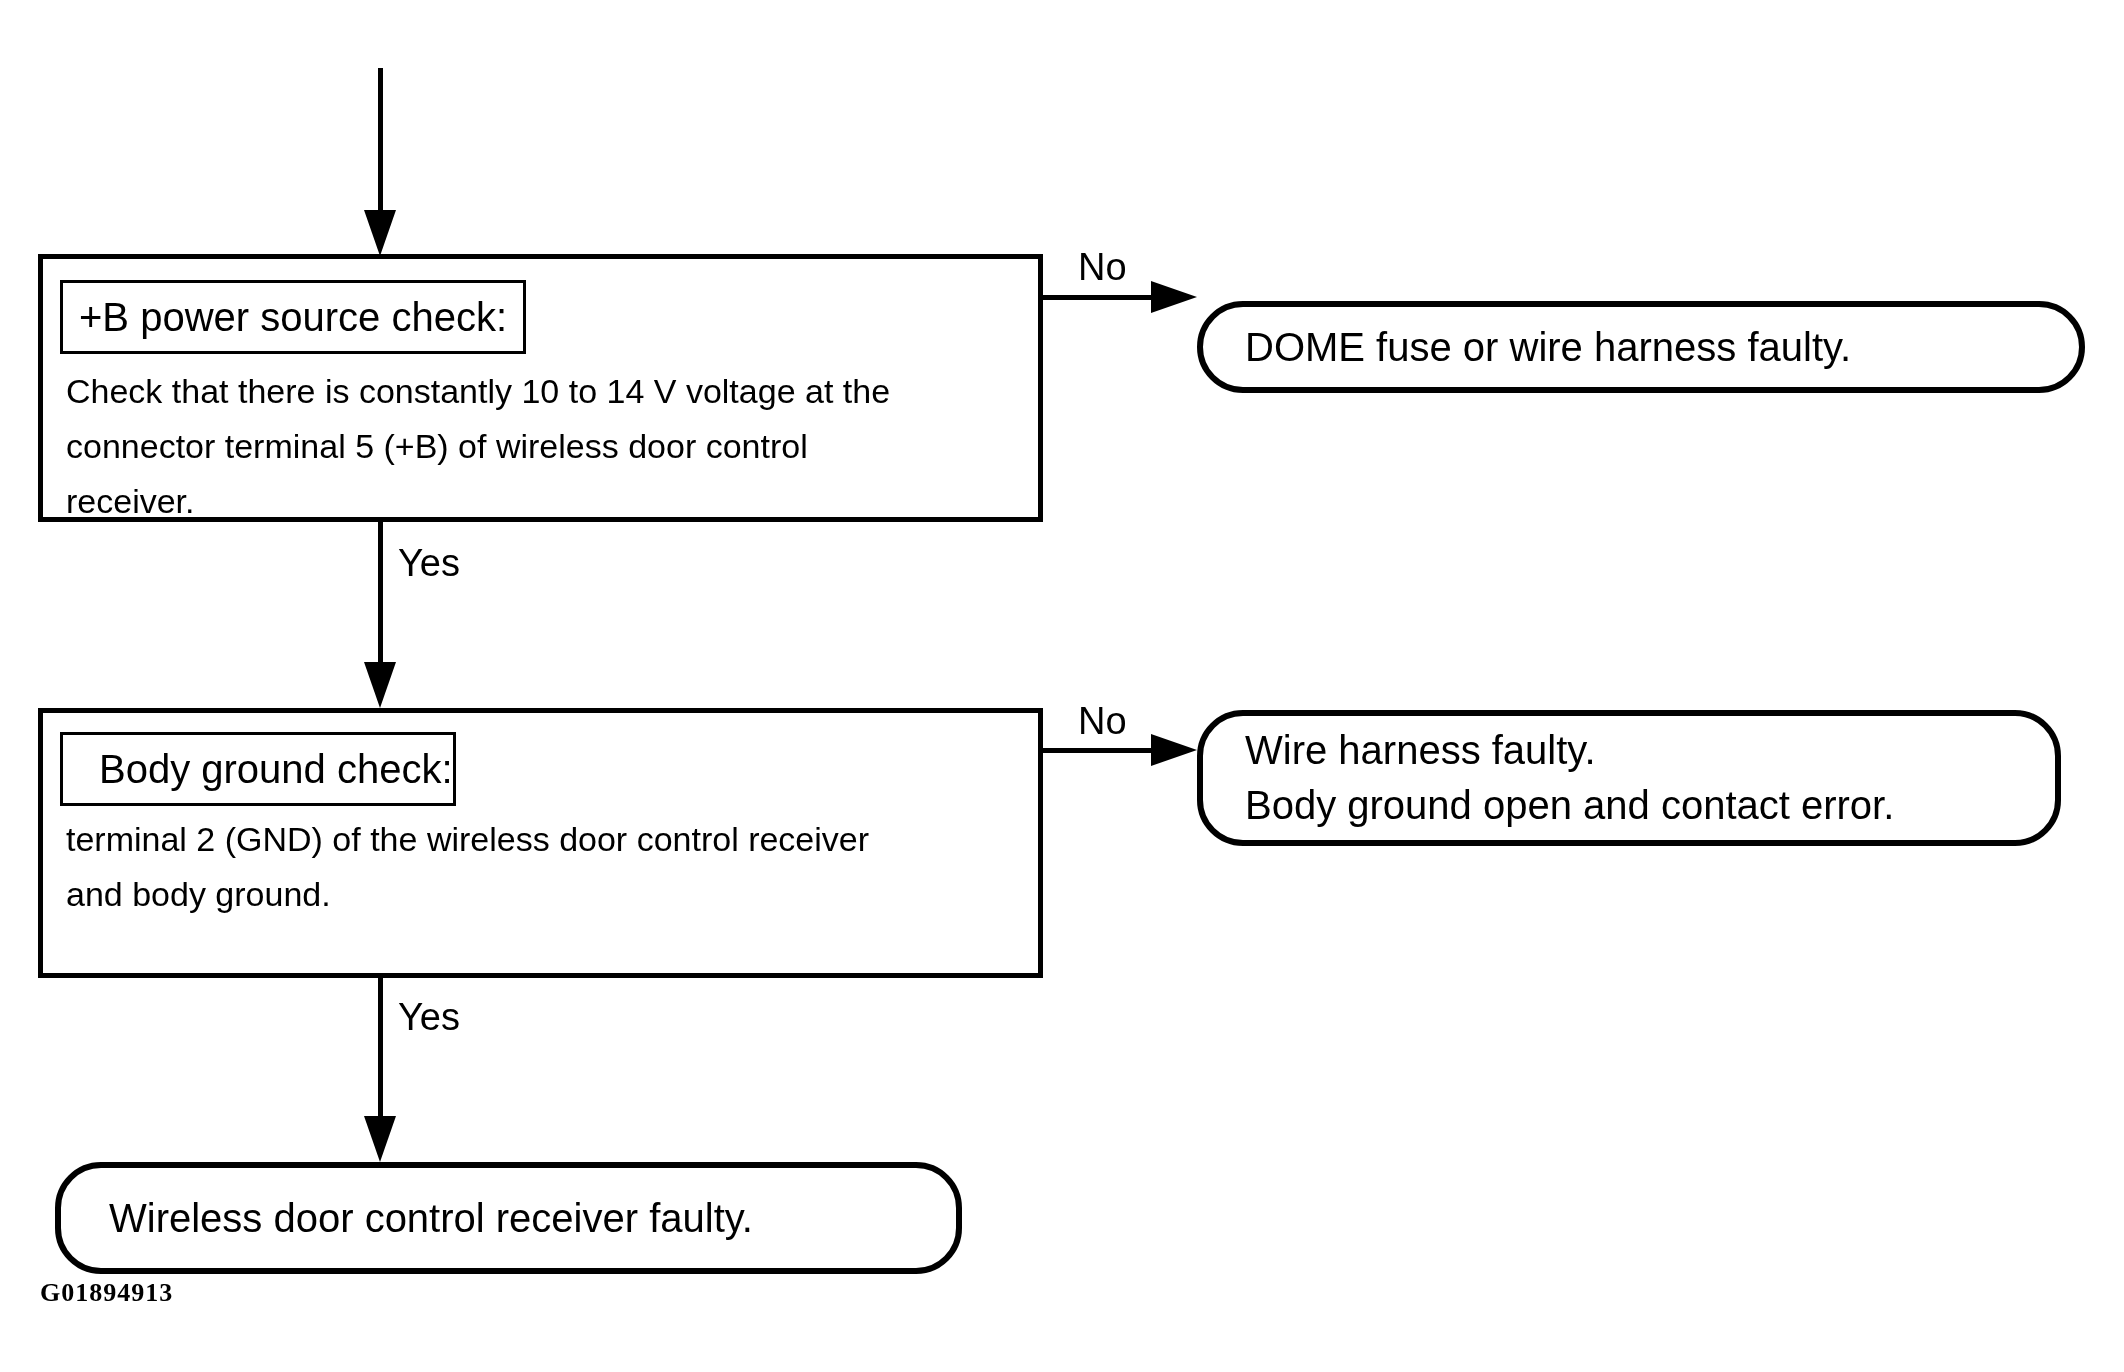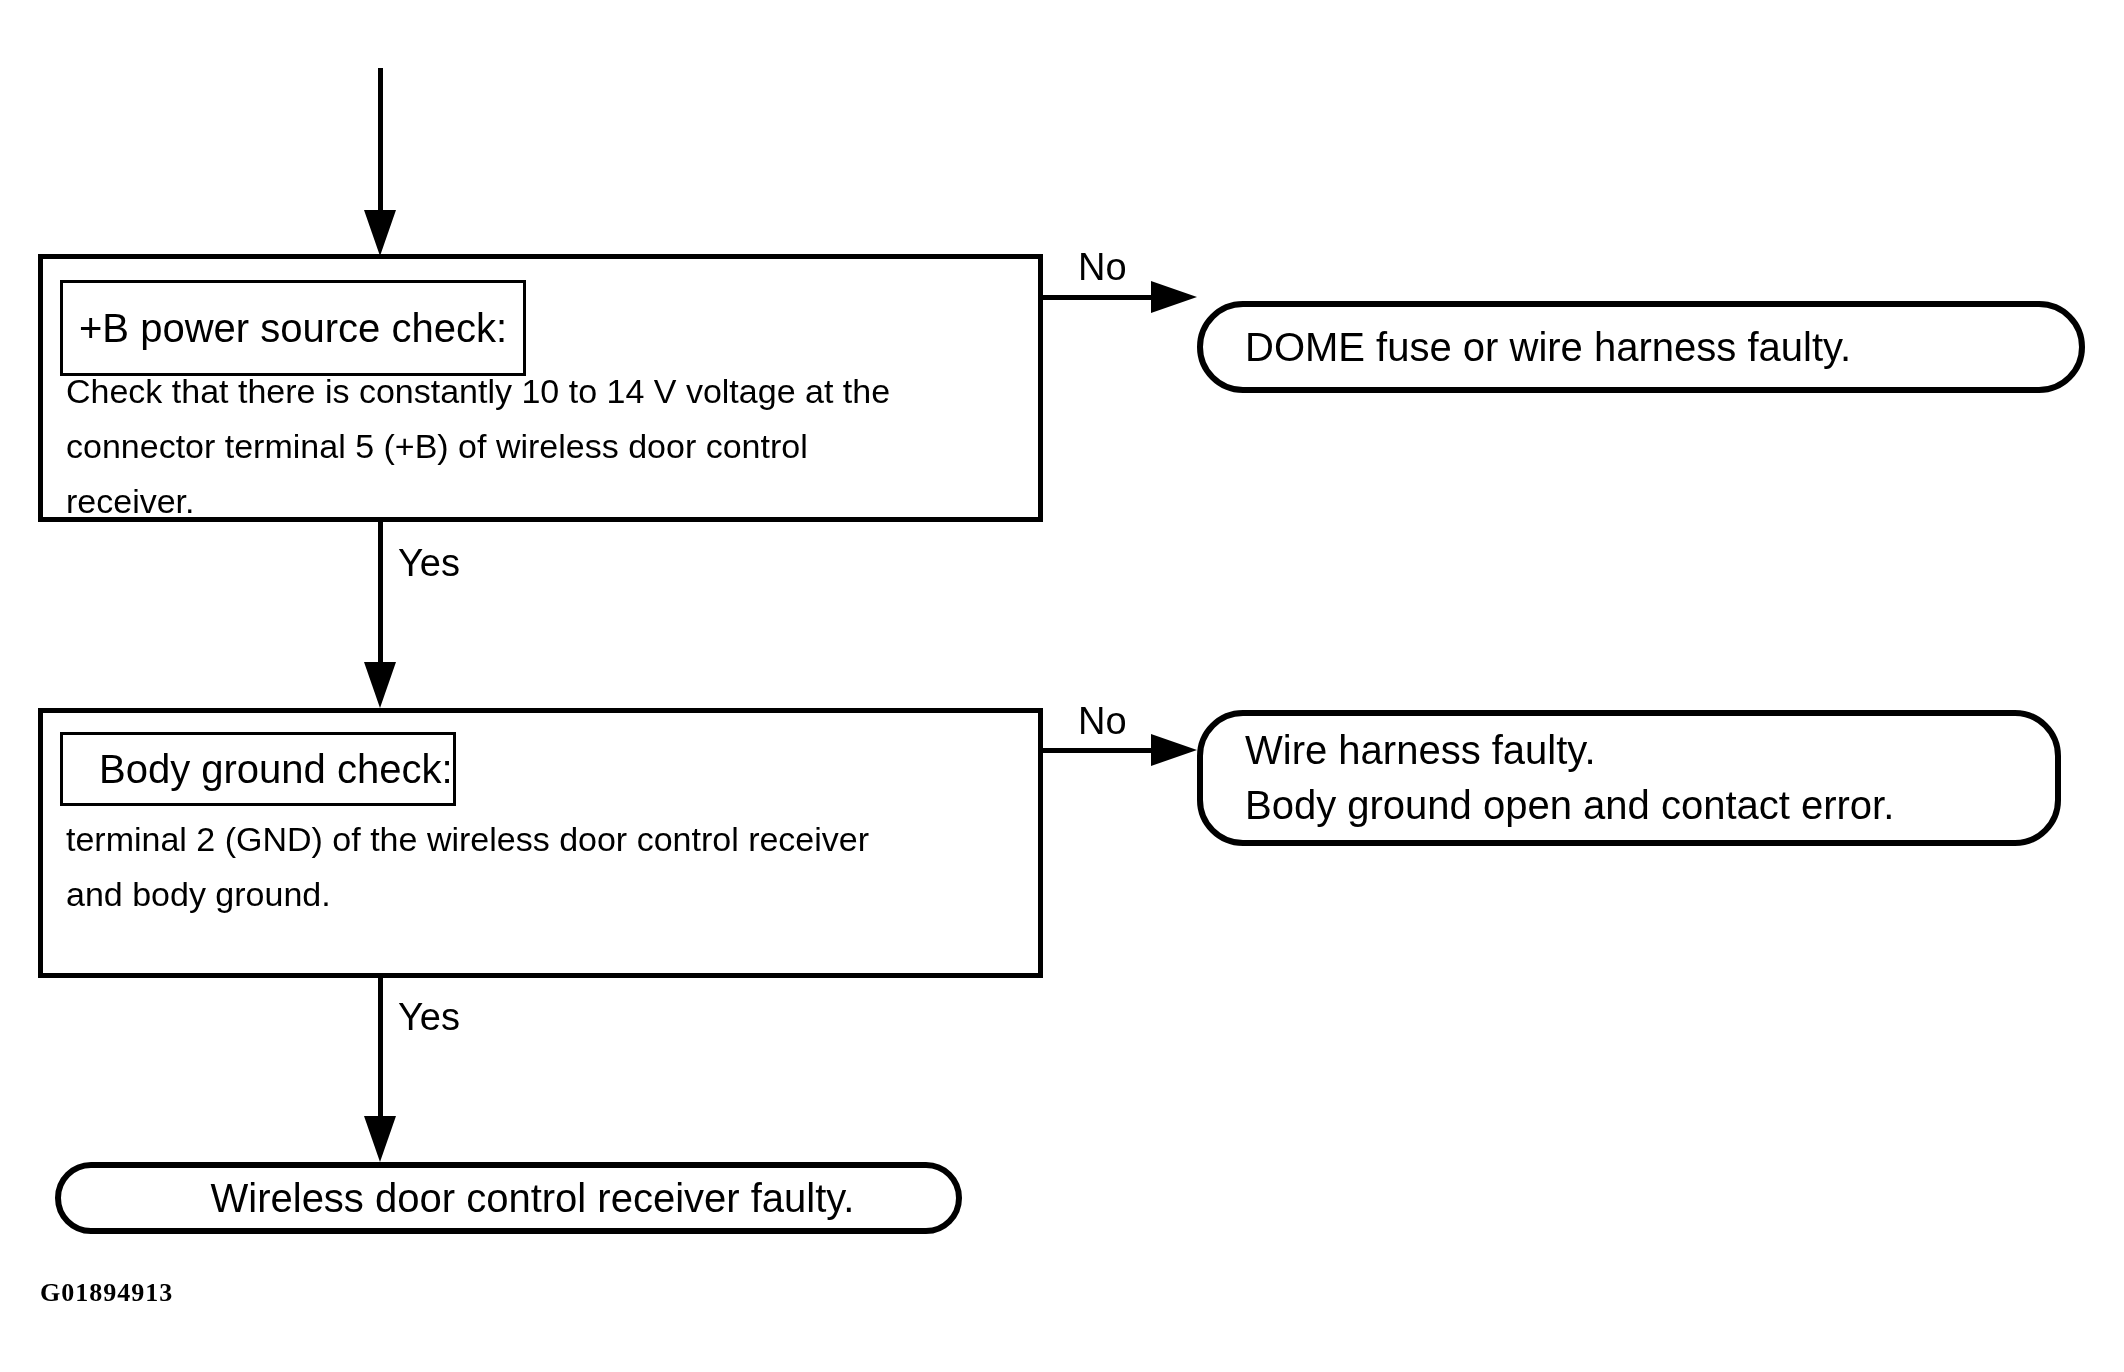--- a/index.html
+++ b/index.html
@@ -95,21 +95,21 @@
 </style>
 </head>
 <body>
 
 <div class="canvas">
 
   <div class="vline" style="left:378px; top:68px; height:145px;"></div>
   <div class="arrow-down" style="left:364px; top:210px;"></div>
 
   <div class="box" style="left:38px; top:254px; width:1005px; height:268px;"></div>
-  <div class="inner-label" style="left:60px; top:280px; width:466px; height:96px;">
+  <div class="inner-label" style="left:60px; top:280px; width:466px; height:74px;">
     <span>+B power source check:</span>
   </div>
   <div class="body-text" style="left:66px; top:364px;">
     <div>Check that there is constantly 10 to 14 V voltage at the</div>
     <div>connector terminal 5 (+B) of wireless door control</div>
     <div>receiver.</div>
   </div>
 
   <div class="branch-label" style="left:1078px; top:246px;">No</div>
   <div class="hline" style="left:1043px; top:295px; width:110px;"></div>
@@ -136,19 +136,19 @@
   <div class="arrow-right" style="left:1151px; top:734px;"></div>
   <div class="rounded" style="left:1197px; top:710px; width:864px; height:136px;">
     <div>Wire harness faulty.</div>
     <div>Body ground open and contact error.</div>
   </div>
 
   <div class="vline" style="left:378px; top:978px; height:140px;"></div>
   <div class="branch-label" style="left:398px; top:996px;">Yes</div>
   <div class="arrow-down" style="left:364px; top:1116px;"></div>
 
-  <div class="rounded" style="left:55px; top:1162px; width:907px; height:72px; padding-left:48px;text-align:center;">
+  <div class="rounded" style="left:55px; top:1162px; width:907px; height:112px; padding-left:48px;">
     <div>Wireless door control receiver faulty.</div>
   </div>
 
   <div class="figure-id" style="left:40px; top:1278px;">G01894913</div>
 
 </div>
 
 </body></html>

